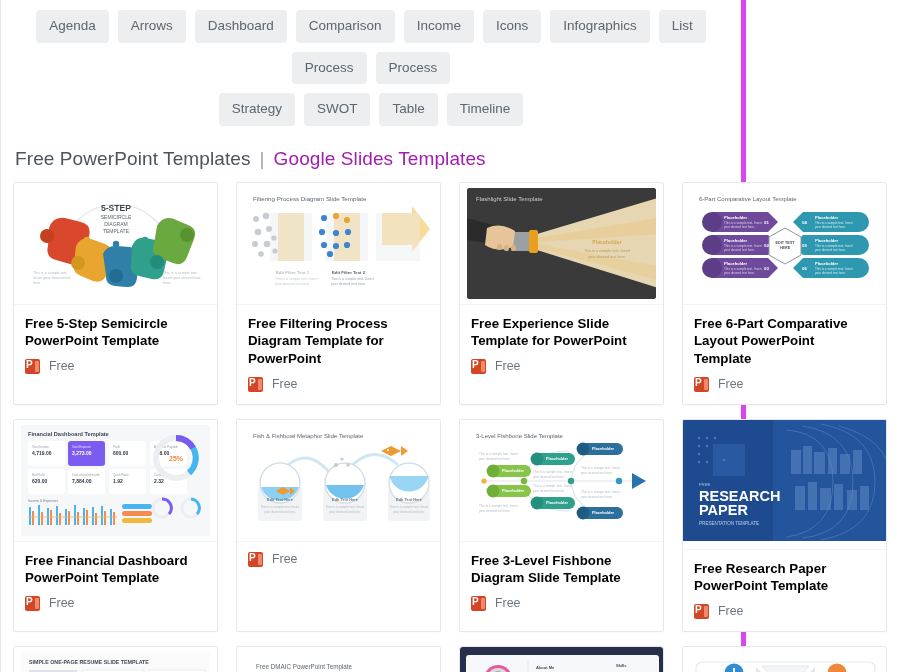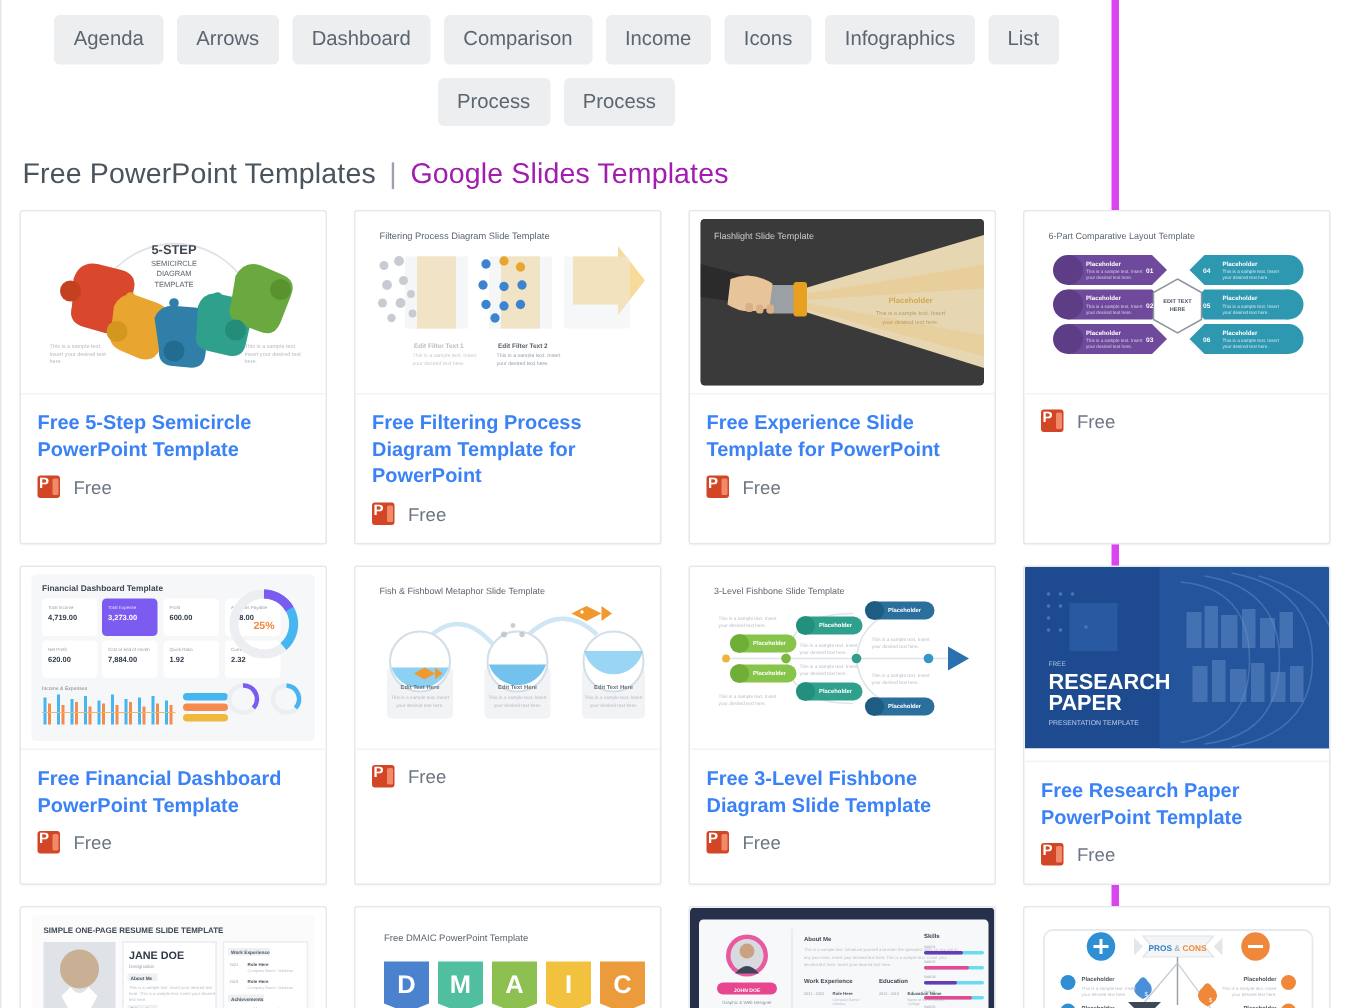--- a/index.html
+++ b/index.html
@@ -49,21 +49,21 @@
   }
   .thumb{
     height:121px;width:100%;
     position:relative;overflow:hidden;
     background:#fff;
     border-bottom:1px solid #f2f3f5;
   }
   .thumb .slide{position:absolute;inset:5px 7px;border-radius:3px;overflow:hidden;background:#fff;}
   .cardbody{padding:10px 11px 12px 11px;}
   .ctitle{
-    font-size:13.3px;line-height:1.33;font-weight:700;color:#3b82f6;
+    font-size:13.3px;line-height:1.33;font-weight:700;color:#000000;
     margin:0 0 9px 0;
   }
   .meta{display:flex;align-items:center;gap:9px;}
   .pptico{
     width:15px;height:15px;border-radius:2px;
     background:#d24625;position:relative;flex:0 0 auto;
     display:inline-block;
   }
   .pptico:before{
     content:"P";position:absolute;left:1px;top:0px;
@@ -85,20 +85,26 @@
       <button class="tag">Agenda</button>
       <button class="tag">Arrows</button>
       <button class="tag">Dashboard</button>
       <button class="tag">Comparison</button>
       <button class="tag">Income</button>
       <button class="tag">Icons</button>
       <button class="tag">Infographics</button>
       <button class="tag">List</button>
       <button class="tag">Process</button>
       <button class="tag">Process</button>
+    </div>
+    <div class="tagrow" style="margin-top:9px;">
+      <button class="tag">Strategy</button>
+      <button class="tag">SWOT</button>
+      <button class="tag">Table</button>
+      <button class="tag">Timeline</button>
     </div>
   </div>
 
   <div class="heading">
     <span>Free PowerPoint Templates</span><span class="sep">|</span><span class="glink">Google Slides Templates</span>
   </div>
 
   <div class="grid">
 
     <div class="card">
@@ -289,20 +295,21 @@
                 <text x="125" y="40">your desired text here.</text>
               <text x="125" y="59">This is a sample text. Insert</text>
                 <text x="125" y="63">your desired text here.</text>
               <text x="125" y="82">This is a sample text. Insert</text>
                 <text x="125" y="86">your desired text here.</text>
             </g>
           </svg>
         </div>
       </div>
       <div class="cardbody">
+        <div class="ctitle">Free 6-Part Comparative Layout PowerPoint Template</div>
         <div class="meta">
           <span class="pptico"></span>
           <span class="freetxt">Free</span>
         </div>
       </div>
     </div>
 
     <div class="card">
       <div class="thumb">
         <div class="slide" style="background:#f7f8fa;">

